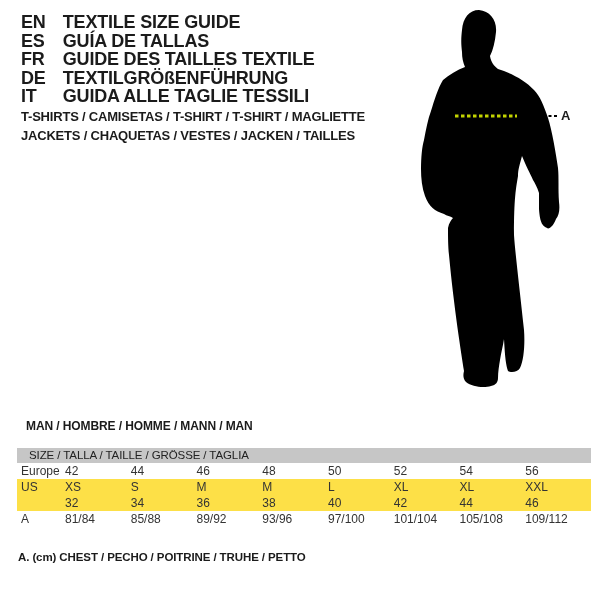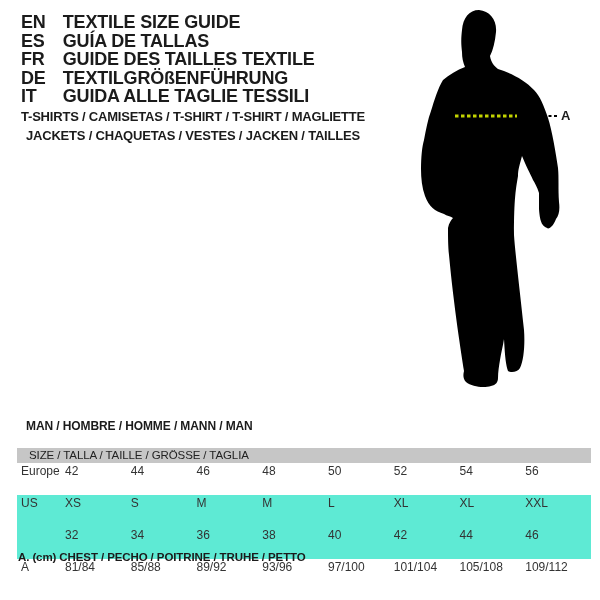--- a/index.html
+++ b/index.html
@@ -7,36 +7,36 @@
        font-family:"Liberation Sans",sans-serif;color:#1b1b1b;}
   .abs{position:absolute;}
 
   
   .lang-block{left:21px;top:13px;font-size:18px;font-weight:bold;letter-spacing:-0.2px;}
   .lang-row{height:18.5px;line-height:18.5px;white-space:nowrap;}
   .lang-code{display:inline-block;width:37px;}
 
   
   .cat-block{left:21px;top:108px;font-size:13px;font-weight:bold;letter-spacing:-0.2px;}
-  .cat-line{height:18.5px;line-height:18.5px;white-space:nowrap;text-align:center;}
+  .cat-line{height:18.5px;line-height:18.5px;white-space:nowrap;}
 
   
   .figure-svg{left:418px;top:8px;}
   .measure-label{left:561px;top:108px;font-size:13px;font-weight:600;line-height:15px;}
 
   
   .section-title{left:18px;top:419px;font-size:12px;font-weight:bold;letter-spacing:-0.1px;margin-left:8px;}
 
   
   .size-table{left:17px;top:448px;width:574px;font-size:12px;}
   .t-header{height:15px;line-height:15px;background:#c6c6c6;color:#222;
             padding-left:12px;font-size:11.5px;letter-spacing:-0.1px;}
   .t-row{display:grid;grid-template-columns:48px repeat(8,1fr);
-         height:32px;line-height:16px;color:#333;}
-  .t-row.shaded{background:#5eead4;}
+         height:16px;line-height:16px;color:#333;}
+  .t-row.shaded{background:#fde047;}
   .t-label{text-align:left;padding-left:4px;}
   .t-cell{text-align:left;}
 
   
   .footnote{left:18px;top:551px;font-size:11.5px;font-weight:bold;letter-spacing:-0.1px;}
 </style>
 </head>
 <body>
 
 <div class="abs lang-block">

